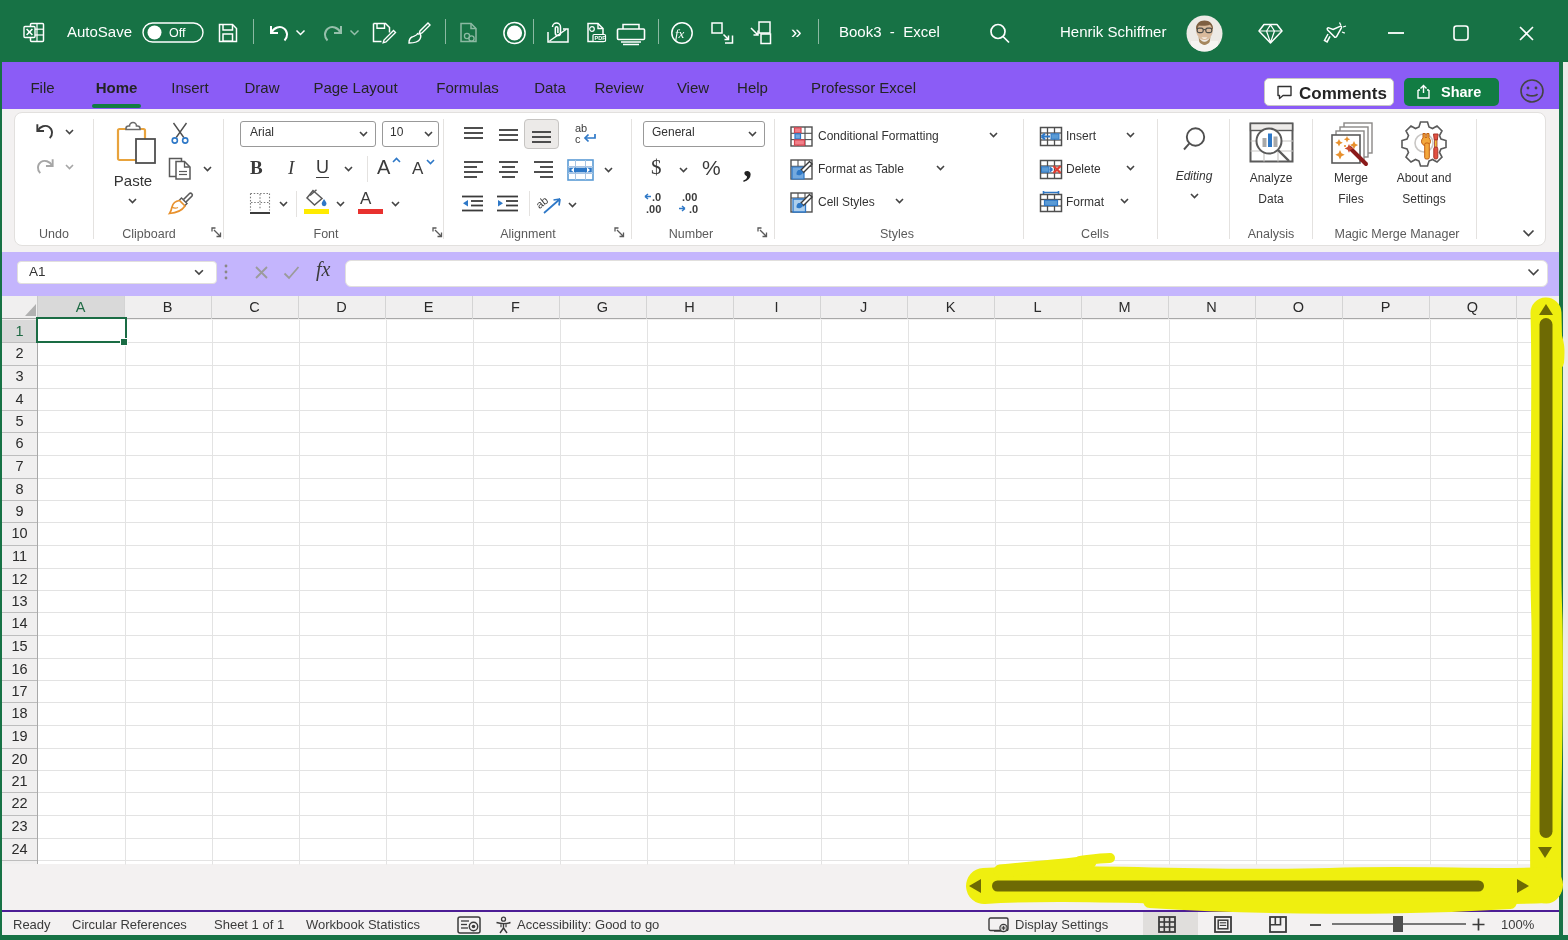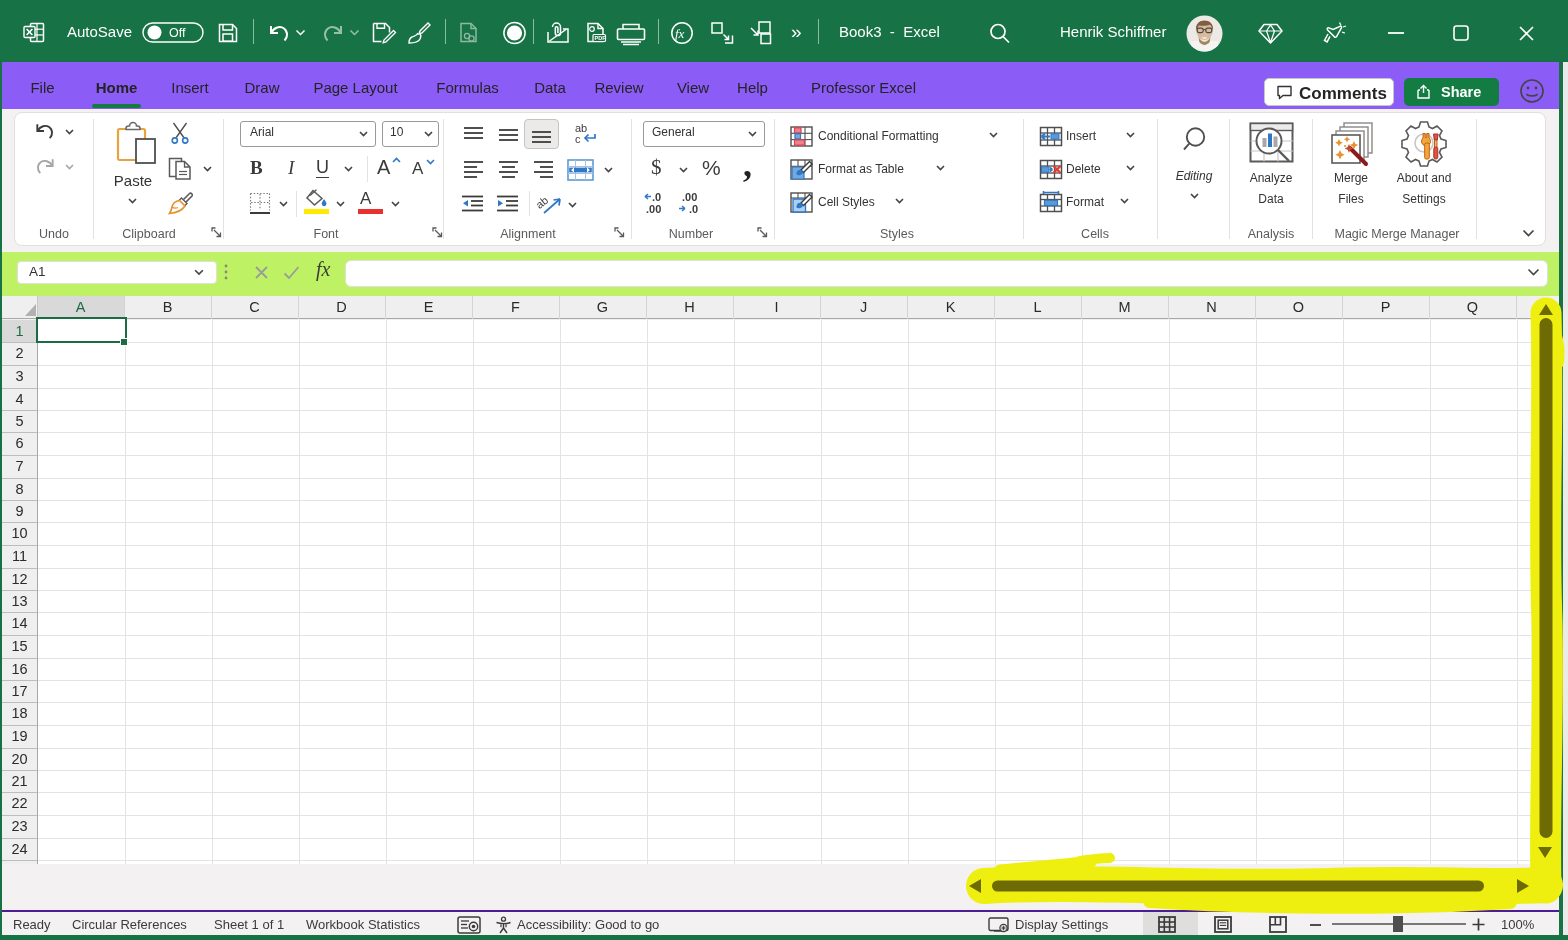--- a/index.html
+++ b/index.html
@@ -11,21 +11,21 @@
   .titlebar { position:absolute; left:0; top:0; width:1568px; height:62px; background:#177245; }
   .tbt { position:absolute; color:#fff; font-size:15px; white-space:nowrap; }
   .tbsep { position:absolute; top:19px; width:1px; height:25px; background:rgba(255,255,255,0.5); }
   .menubar { position:absolute; left:0; top:62px; width:1568px; height:47px; background:#8b5cf6; }
   .mtab { position:absolute; top:0; height:47px; line-height:52px; font-size:15px; color:#242424; transform:translateX(-50%); white-space:nowrap; }
   .ribbonbg { position:absolute; left:0; top:109px; width:1568px; height:143px; background:#F3F1F1; }
   .ribbon { position:absolute; left:14px; top:112px; width:1532px; height:134px; background:#FFFFFF; border:1px solid #E2E0DE; border-radius:8px; }
   .rsep { position:absolute; top:119px; width:1px; height:120px; background:#E4E2E0; }
   .rlabel { position:absolute; top:227px; height:14px; line-height:14px; font-size:12.5px; color:#5A5A5A; text-align:center; transform:translateX(-50%); white-space:nowrap; }
   .rtext { position:absolute; font-size:12px; color:#333; white-space:nowrap; }
-  .fbar { position:absolute; left:0; top:252px; width:1568px; height:44px; background:#bef264; }
+  .fbar { position:absolute; left:0; top:252px; width:1568px; height:44px; background:#c4b5fd; }
   .gridwrap { position:absolute; left:0; top:296px; width:1568px; height:567px; background:#F1F0EF; }
   .colheads { position:absolute; left:37.5px; top:0; width:1493.5px; height:22.5px; background:#F0EFEF; border-bottom:1px solid #A8A8A8; }
   .cornerbox { position:absolute; left:2px; top:0; width:35.5px; height:22.5px; background:#F0EFEF; border-bottom:1px solid #A8A8A8; border-right:1px solid #C9C9C9; }
   .colcell { position:absolute; top:0; height:22.5px; line-height:23px; text-align:center; font-size:14.5px; color:#2B2B2B; border-right:1px solid #D4D4D4; }
   .rowheads { position:absolute; left:2px; top:23.5px; width:35.5px; height:544.5px; background:#F0EFEF; border-right:1px solid #A8A8A8; }
   .rowcell { position:absolute; left:0; width:35px; text-align:center; font-size:14.5px; color:#2B2B2B; }
   .cells { position:absolute; left:37.5px; top:23.5px; width:1493.5px; height:544.5px; background:#FFFFFF;
     background-image: linear-gradient(to right, #E3E3E3 1px, transparent 1px), linear-gradient(to bottom, #E3E3E3 1px, transparent 1px);
     background-size: 87px 22.5px; }
   .tabbar { position:absolute; left:2px; top:863px; width:1557px; height:46.5px; background:#F3F1F1; border-top:1px solid #D6D4D2; }

